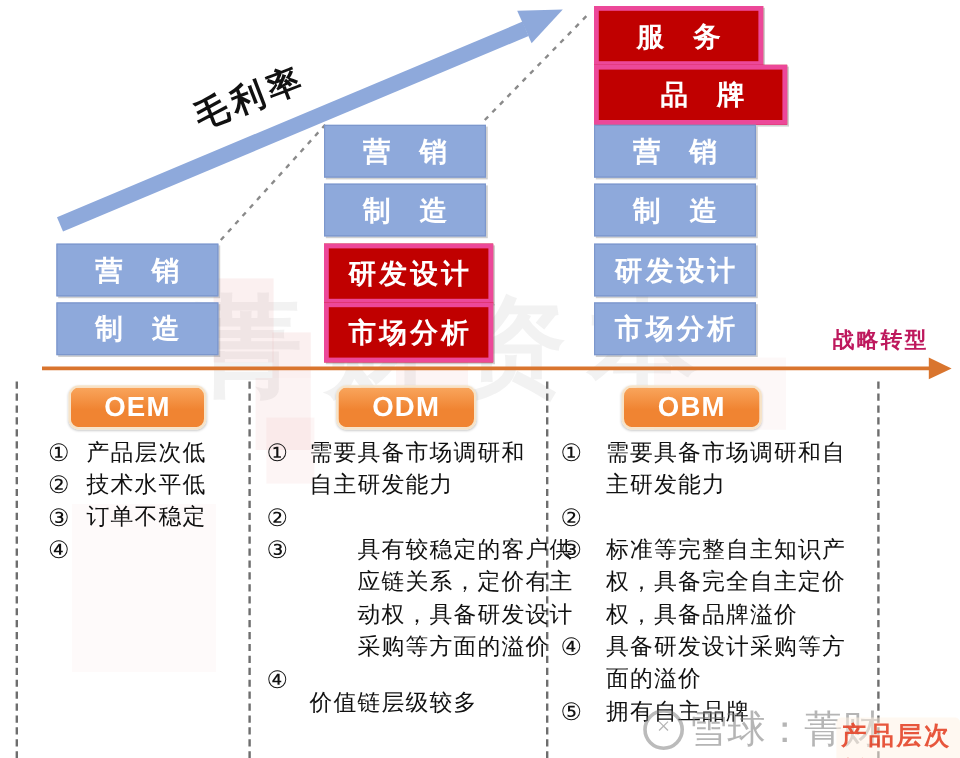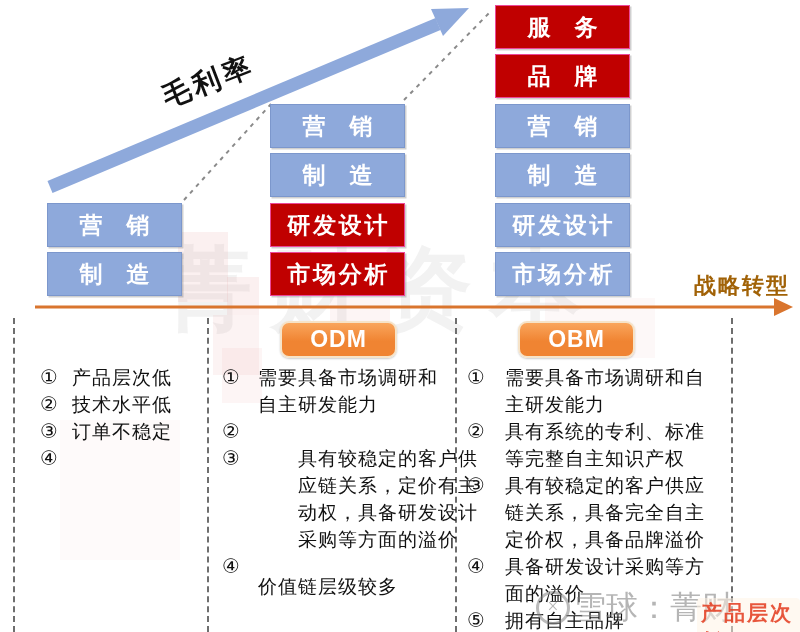--- a/index.html
+++ b/index.html
@@ -33,31 +33,31 @@
     background:rgba(255,243,228,0.55);border-radius:4px;padding:1px 4px;
     color:#E64A2E;font-weight:bold;font-size:21px;letter-spacing:2px;
     font-family:"Liberation Sans","DejaVu Sans",sans-serif;opacity:0.93;
   }
   
   .gm-label{
     left:160px;top:60px;width:110px;transform:rotate(-21deg);
     font-size:28px;font-weight:bold;color:#111;letter-spacing:4px;white-space:nowrap;
   }
   .strategy-label{
-    left:694px;top:271px;font-size:22px;font-weight:bold;color:#a16207;
+    left:694px;top:271px;font-size:18px;font-weight:bold;color:#be185d;
     letter-spacing:2px;white-space:nowrap;
   }
   
   .stack-box{
     position:absolute;width:133px;height:42px;display:flex;align-items:center;justify-content:center;
     color:#fff;font-weight:bold;font-size:23px;
     box-shadow:1.5px 1.5px 0 rgba(120,120,120,0.35);
   }
   .stack-box.blue{background:var(--blue-box);border:1px solid #7c97cc;}
-  .stack-box.red{background:var(--red-box);border:1px solid #ec4899;}
+  .stack-box.red{background:var(--red-box);border:4px solid #ec4899;}
   .ls2{letter-spacing:1.05em;padding-left:1.05em;}
   .ls4{letter-spacing:0.12em;padding-left:0.12em;}
   
   .stage-badge{
     position:absolute;height:33px;border-radius:9px;border:2px solid #F6E3C8;
     background:linear-gradient(180deg,var(--badge-light) 0%,var(--badge) 55%,var(--badge) 100%);
     color:#fff;font-weight:bold;font-size:23px;letter-spacing:1px;
     display:flex;align-items:center;justify-content:center;
     font-family:"Liberation Sans","DejaVu Sans",sans-serif;
     box-shadow:0 1px 2px rgba(0,0,0,0.2);
@@ -120,38 +120,39 @@
       </div>
       <div class="stack-box red" style="left: 270px; top: 203px; width: 133px; height: 42px;">
         <span class="ls4">研发设计</span>
       </div>
       <div class="stack-box red" style="left: 270px; top: 252px; width: 133px; height: 42px;">
         <span class="ls4">市场分析</span>
       </div>
       <div class="stack-box red" style="left: 495px; top: 5px; width: 133px; height: 42px;">
         <span class="ls2">服务</span>
       </div>
-      <div class="stack-box red" style="left: 495px; top: 54px; width: 133px; height: 42px;">
+      <div class="stack-box red" style="left: 495px; top: 54px; width: 133px; height: 42px; padding-left: 20px;">
         <span class="ls2">品牌</span>
       </div>
       <div class="stack-box blue" style="left: 495px; top: 104px; width: 133px; height: 42px;">
         <span class="ls2">营销</span>
       </div>
       <div class="stack-box blue" style="left: 495px; top: 153px; width: 133px; height: 42px;">
         <span class="ls2">制造</span>
       </div>
       <div class="stack-box blue" style="left: 495px; top: 203px; width: 133px; height: 42px;">
         <span class="ls4">研发设计</span>
       </div>
       <div class="stack-box blue" style="left: 495px; top: 252px; width: 133px; height: 42px;">
         <span class="ls4">市场分析</span>
       </div>
     </div>
 
   <div id="badges">
+      <div class="stage-badge" style="left: 57px; top: 321px; width: 111px;">OEM</div>
       <div class="stage-badge" style="left: 280px; top: 321px; width: 113px;">ODM</div>
       <div class="stage-badge" style="left: 518px; top: 321px; width: 113px;">OBM</div>
     </div>
 
   <div id="separators">
       <div class="vsep" style="left: 13px;"></div>
       <div class="vsep" style="left: 207px;"></div>
       <div class="vsep" style="left: 455px;"></div>
       <div class="vsep" style="left: 731px;"></div>
     </div>
@@ -191,25 +192,24 @@
           <span class="ptext" style="width: 190px; margin-top: 20px;">价值链层级较多</span>
         </div>
       </div>
       <div class="plist" style="left: 467px; top: 364px;">
         <div class="pitem">
           <span class="pnum" style="width: 38px;">①</span>
           <span class="ptext" style="width: 208px;">需要具备市场调研和自主研发能力</span>
         </div>
         <div class="pitem">
           <span class="pnum" style="width: 38px;">②</span>
-          <span class="ptext" style="width: 208px;">具有系统的专利、标准等完整自主知识产权</span>
         </div>
         <div class="pitem">
           <span class="pnum" style="width: 38px;">③</span>
-          <span class="ptext" style="width: 208px;">具有较稳定的客户供应链关系，具备完全自主定价权，具备品牌溢价</span>
+          <span class="ptext" style="width: 208px;">标准等完整自主知识产权，具备完全自主定价权，具备品牌溢价</span>
         </div>
         <div class="pitem">
           <span class="pnum" style="width: 38px;">④</span>
           <span class="ptext" style="width: 208px;">具备研发设计采购等方面的溢价</span>
         </div>
         <div class="pitem">
           <span class="pnum" style="width: 38px;">⑤</span>
           <span class="ptext" style="width: 208px;">拥有自主品牌</span>
         </div>
       </div>

